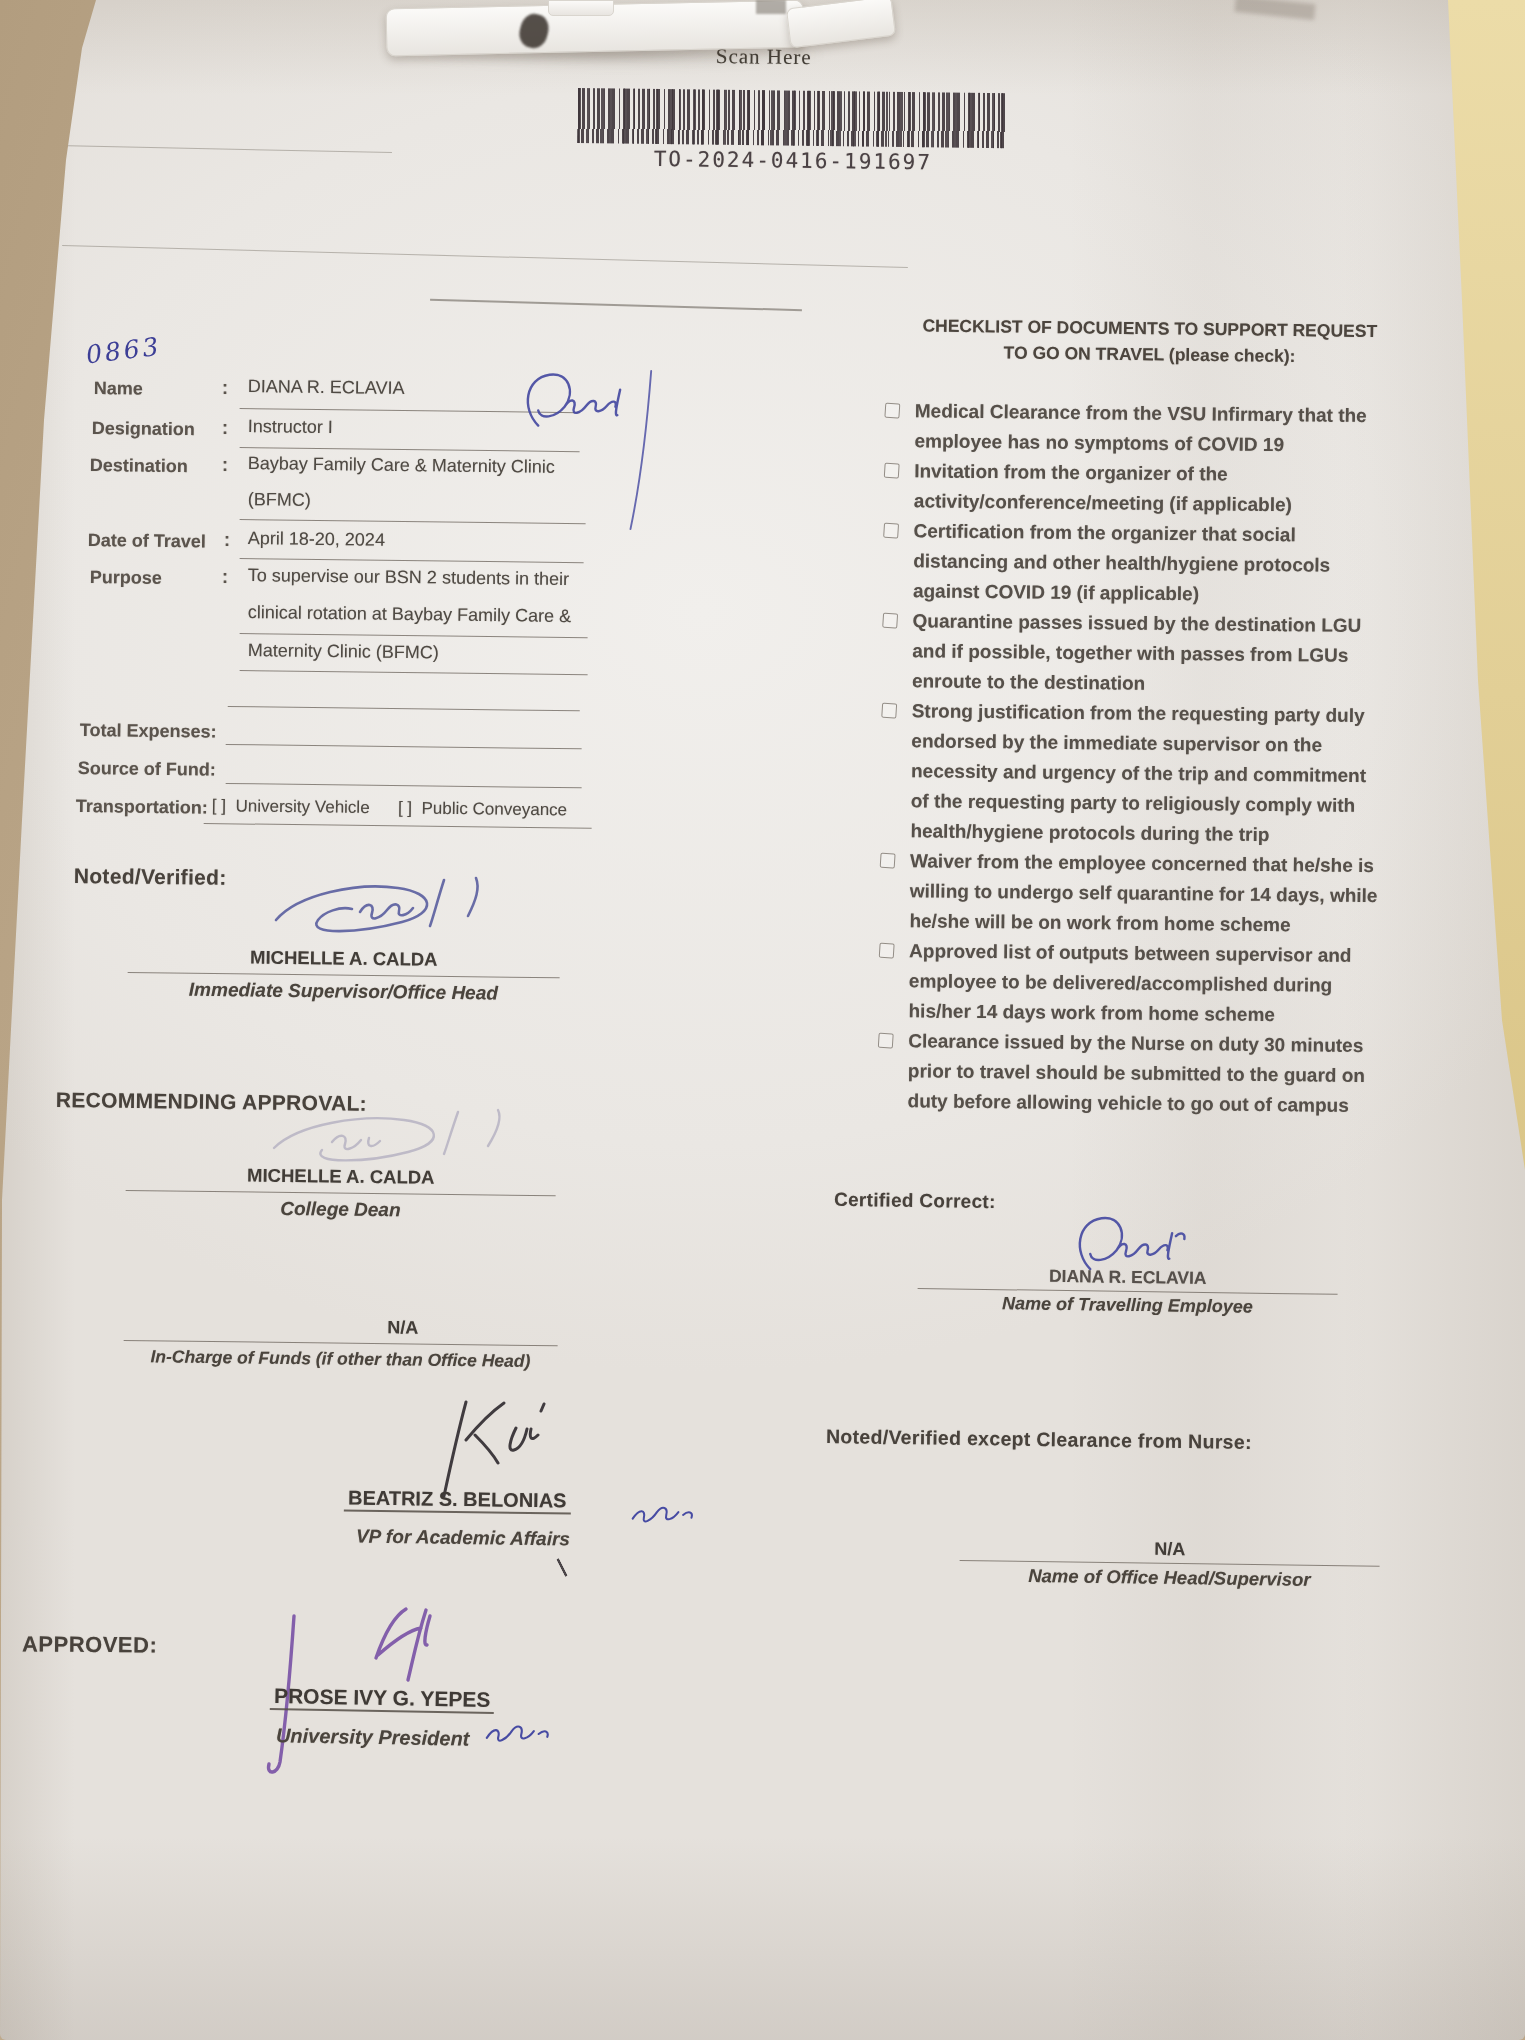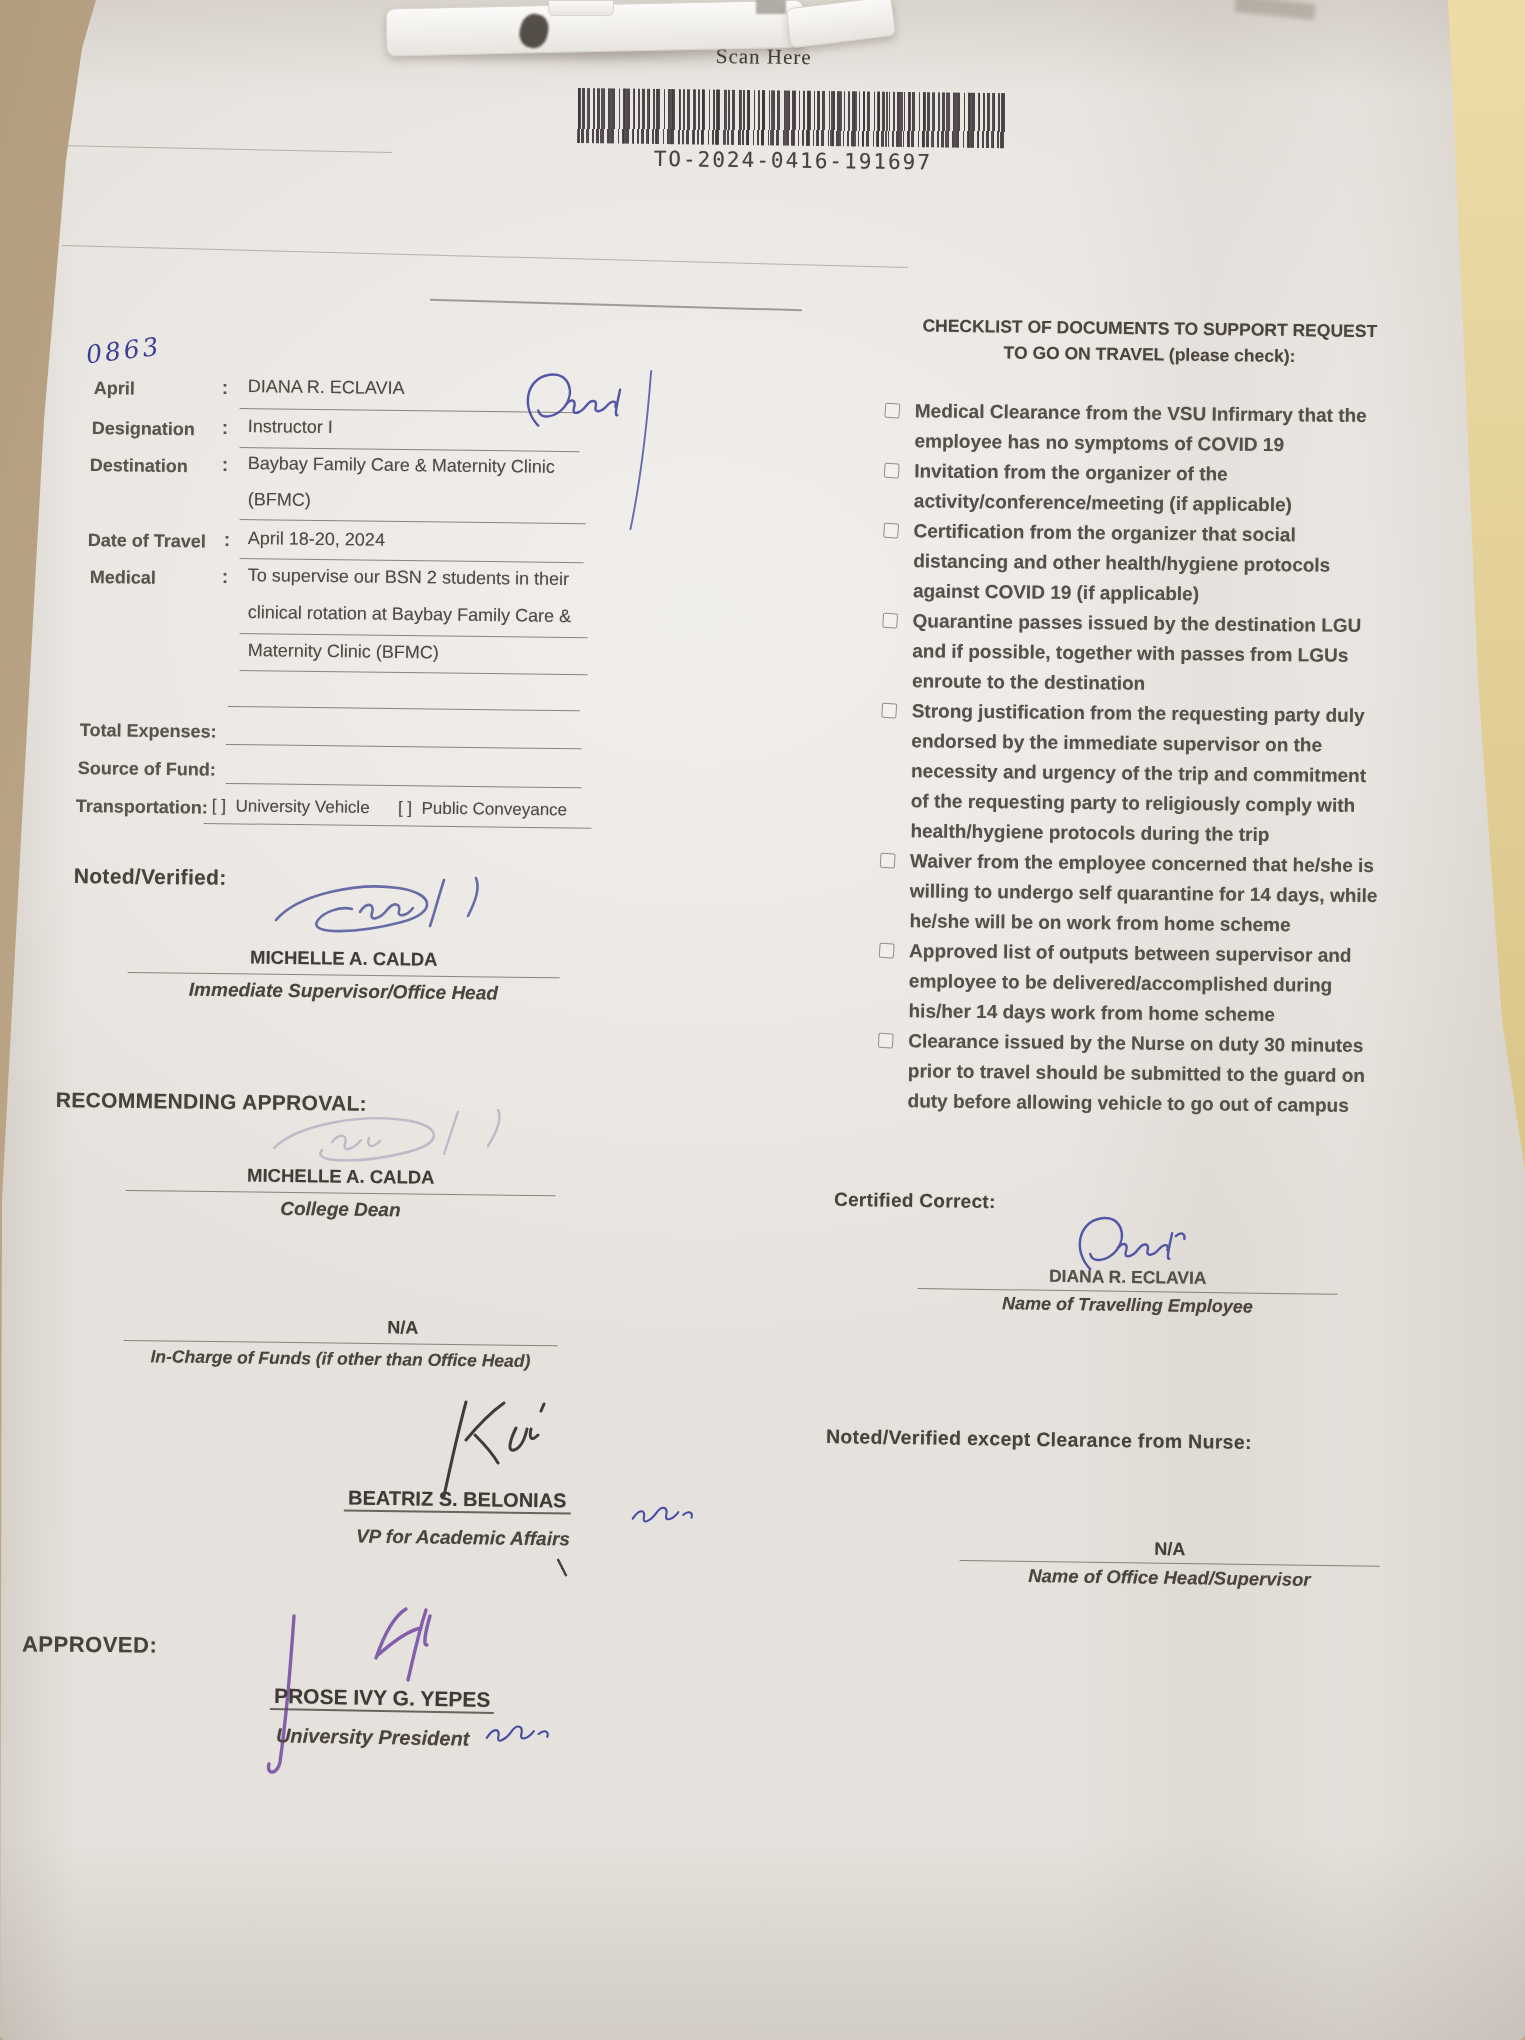--- a/index.html
+++ b/index.html
@@ -66,38 +66,38 @@
       <div class="scanhere soft tilt" style="left:716px;top:44px;">Scan Here</div>
       <div class="barcode tilt" style="left:578px;top:88px;width:430px;height:55px;"></div>
       <div class="bar-num soft tilt" style="left:578px;top:146px;width:430px;">TO-2024-0416-191697</div>
 
       <div class="rule" style="left:0;top:148px;width:392px;transform:rotate(1.2deg);"></div>
       <div class="rule" style="left:62px;top:256px;width:846px;transform:rotate(1.5deg);"></div>
       <div class="rule" style="left:430px;top:304px;width:372px;transform:rotate(1.6deg);border-top-width:2px;border-top-color:rgba(118,112,104,.65);"></div>
 
       <div class="refnum" style="left:86px;top:336px;">0863</div>
 
-      <div class="flabel soft tilt" style="left:94px;top:378px;">April</div>
+      <div class="flabel soft tilt" style="left:94px;top:378px;">Name</div>
       <div class="fcolon soft" style="left:222px;top:378px;">:</div>
       <div class="fval uline soft tilt" style="left:240px;top:376px;width:332px;height:32px;">DIANA R. ECLAVIA</div>
 
       <div class="flabel soft tilt" style="left:92px;top:418px;">Designation</div>
       <div class="fcolon soft" style="left:222px;top:418px;">:</div>
       <div class="fval uline soft tilt" style="left:240px;top:416px;width:332px;height:31px;">Instructor I</div>
 
       <div class="flabel soft tilt" style="left:90px;top:455px;">Destination</div>
       <div class="fcolon soft" style="left:222px;top:455px;">:</div>
       <div class="fval soft tilt" style="left:240px;top:453px;width:338px;">Baybay Family Care &amp; Maternity Clinic</div>
       <div class="fval uline soft tilt" style="left:240px;top:489px;width:338px;height:30px;">(BFMC)</div>
 
       <div class="flabel soft tilt" style="left:88px;top:530px;">Date of Travel</div>
       <div class="fcolon soft" style="left:224px;top:530px;">:</div>
       <div class="fval uline soft tilt" style="left:240px;top:528px;width:336px;height:30px;">April 18-20, 2024</div>
 
-      <div class="flabel soft tilt" style="left:90px;top:567px;">Medical</div>
+      <div class="flabel soft tilt" style="left:90px;top:567px;">Purpose</div>
       <div class="fcolon soft" style="left:222px;top:567px;">:</div>
       <div class="fval soft tilt" style="left:240px;top:565px;width:340px;">To supervise our BSN 2 students in their</div>
       <div class="fval uline soft tilt" style="left:240px;top:602px;width:340px;height:31px;">clinical rotation at Baybay Family Care &amp;</div>
       <div class="fval uline soft tilt" style="left:240px;top:640px;width:340px;height:30px;">Maternity Clinic (BFMC)</div>
 
       <div class="uline tilt" style="left:228px;top:688px;width:352px;height:18px;"></div>
 
       <div class="flabel soft tilt" style="left:80px;top:720px;">Total Expenses:</div>
       <div class="uline tilt" style="left:226px;top:718px;width:356px;height:26px;"></div>
 

